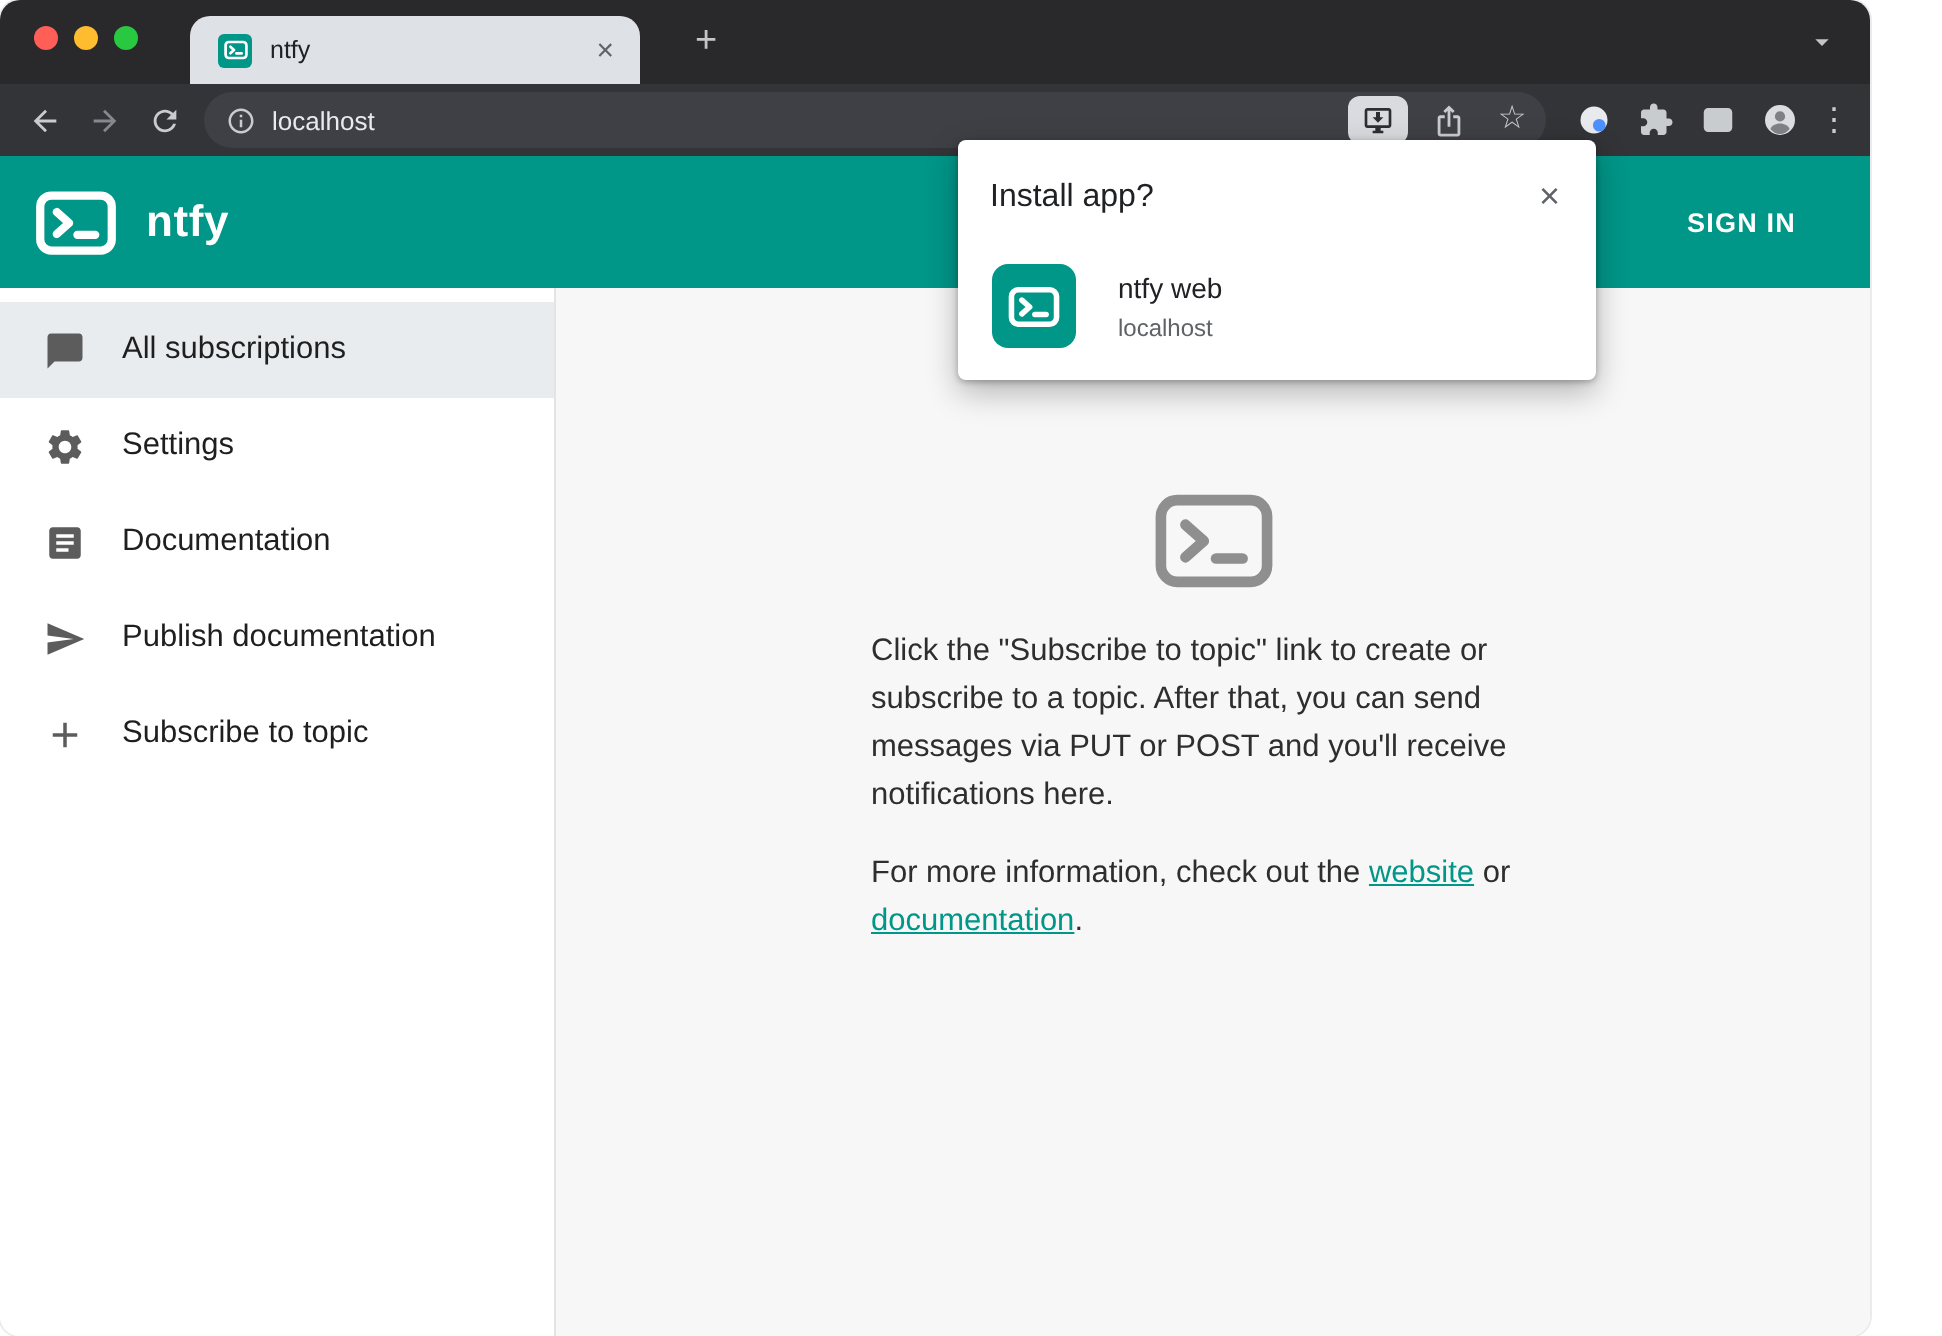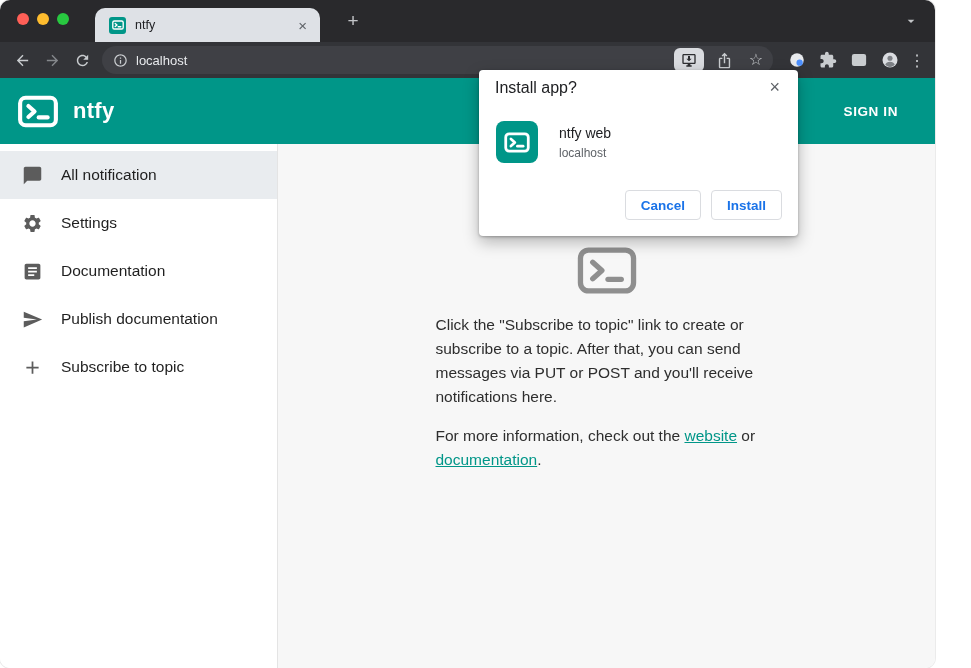--- a/index.html
+++ b/index.html
@@ -78,21 +78,21 @@
   .empty-logo{color:#8f8f8f;display:inline-block;margin-bottom:14px;}
   .empty-logo svg{width:62px;height:49px;display:block;}
   .empty-heading{font-size:24px;font-weight:400;color:#3f3f3f;line-height:1.45;max-width:430px;margin:0 auto 24px;}
   .empty-text{max-width:342px;margin:0 auto 15px;text-align:left;font-size:15.5px;line-height:1.55;color:#2e2e2e;}
   .empty-text a{color:var(--teal);text-decoration:underline;cursor:pointer;}
 
   
   .dialog{
     position:absolute;left:479px;top:70px;width:319px;background:#fff;border-radius:4px;
     box-shadow:0 1px 3px rgba(0,0,0,.28),0 6px 16px rgba(0,0,0,.28);
-    padding:6px 16px 16px;z-index:20;text-align:left;
+    padding:17px 16px 16px;z-index:20;text-align:left;
   }
   .dialog-head{display:flex;align-items:flex-start;}
   .dialog-title{flex:1;font-size:16px;color:#202124;font-weight:400;padding-top:3px;}
   .dialog-close{font-size:18px;color:#5f6368;line-height:1;padding:2px;}
   .dialog-app{display:flex;align-items:center;gap:21px;margin-top:23px;padding-left:1px;}
   .dialog-appicon{width:42px;height:42px;border-radius:8px;background:var(--teal);color:#fff;
     display:flex;align-items:center;justify-content:center;flex:none;}
   .dialog-appicon svg{width:26px;height:21px;}
   .dialog-appname{font-size:14px;color:#202124;margin-bottom:5px;}
   .dialog-origin{font-size:12px;color:#5f6368;}
@@ -209,21 +209,21 @@
   </div>
 
   <div class="page-body">
     <aside class="sidebar">
       <div class="side-item selected">
         <span class="side-ic">
           <svg viewBox="0 0 24 24">
               <path d="M20 2H4c-1.1 0-2 .9-2 2v18l4-4h14c1.1 0 2-.9 2-2V4c0-1.1-.9-2-2-2z"></path>
             </svg>
         </span>
-        <span>All notification</span>
+        <span>All subscriptions</span>
       </div>
       <div class="side-item">
         <span class="side-ic">
           <svg viewBox="0 0 24 24">
               <path d="M19.14 12.94c.04-.3.06-.61.06-.94 0-.32-.02-.64-.07-.94l2.03-1.58c.18-.14.23-.41.12-.61l-1.92-3.32c-.12-.22-.37-.29-.59-.22l-2.39.96c-.5-.38-1.03-.7-1.62-.94l-.36-2.54c-.04-.24-.24-.41-.48-.41h-3.84c-.24 0-.43.17-.47.41l-.36 2.54c-.59.24-1.13.57-1.62.94l-2.39-.96c-.22-.08-.47 0-.59.22L2.74 8.87c-.12.21-.08.47.12.61l2.03 1.58c-.05.3-.09.63-.09.94s.02.64.07.94l-2.03 1.58c-.18.14-.23.41-.12.61l1.92 3.32c.12.22.37.29.59.22l2.39-.96c.5.38 1.03.7 1.62.94l.36 2.54c.05.24.24.41.48.41h3.84c.24 0 .44-.17.47-.41l.36-2.54c.59-.24 1.13-.56 1.62-.94l2.39.96c.22.08.47 0 .59-.22l1.92-3.32c.12-.22.07-.47-.12-.61l-2.01-1.58zM12 15.6c-1.98 0-3.6-1.62-3.6-3.6s1.62-3.6 3.6-3.6 3.6 1.62 3.6 3.6-1.62 3.6-3.6 3.6z"></path>
             </svg>
         </span>
         <span>Settings</span>
       </div>
       <div class="side-item">
@@ -276,19 +276,15 @@
             <rect x="2" y="2" width="26" height="20" rx="4" stroke="currentColor" stroke-width="3.2"></rect>
             <path d="M8 8l4.5 4L8 16" stroke="currentColor" stroke-width="3.2" stroke-linecap="round" stroke-linejoin="round"></path>
             <path d="M15.5 16.3H22" stroke="currentColor" stroke-width="3.2" stroke-linecap="round"></path>
           </svg>
       </span>
       <span>
         <div class="dialog-appname">ntfy web</div>
         <div class="dialog-origin">localhost</div>
       </span>
     </div>
-    <div class="dialog-actions">
-      <button class="dlg-btn">Cancel</button>
-      <button class="dlg-btn">Install</button>
-    </div>
   </div>
 
 </div>
 
 </body></html>

